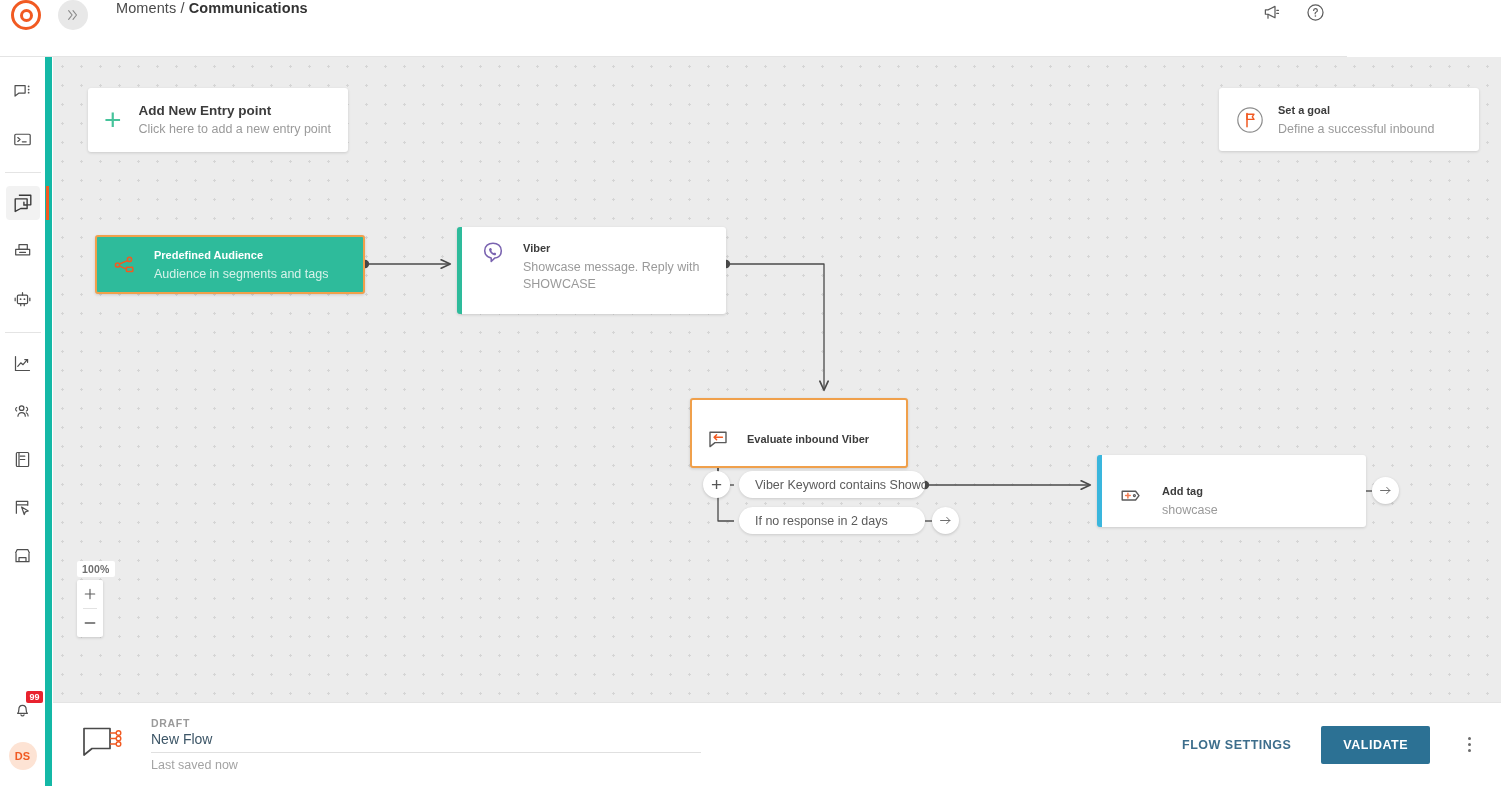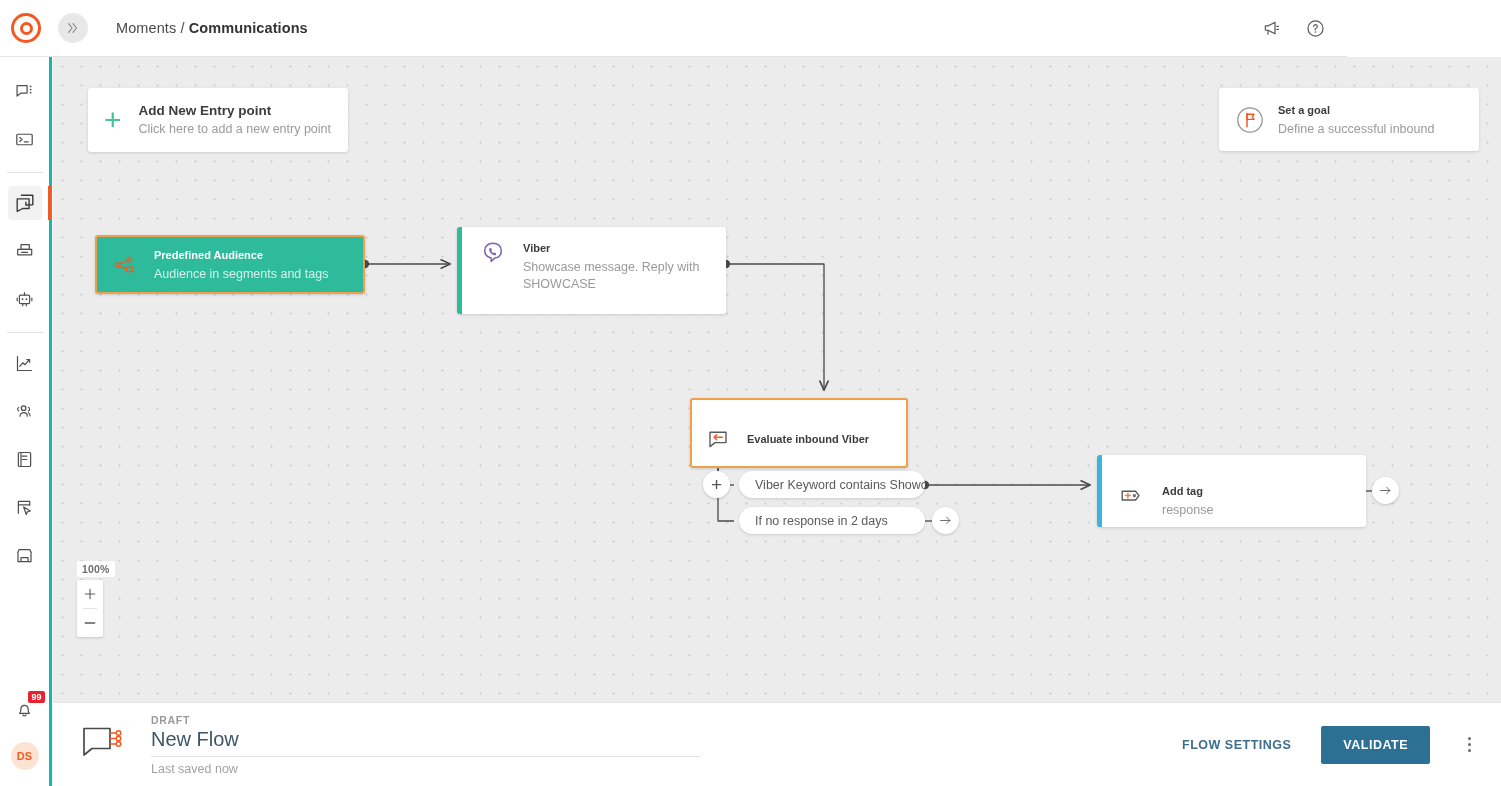--- a/index.html
+++ b/index.html
@@ -8,21 +8,21 @@
     font-family: "Liberation Sans", sans-serif;
     background: #ffffff;
     overflow: hidden;
   }
   #app { position: relative; width: 1501px; height: 786px; }
 
   
   .topbar {
     position: absolute; top: 0; left: 0; width: 1347px; height: 57px;
     background: #fff; border-bottom: 1px solid #e4e4e4;
-    display: flex; align-items: center;
+    display: flex; align-items: flex-start;
   }
   .logo-wrap { width: 52px; display: flex; justify-content: center; align-items: center; }
   .logo {
     width: 30px; height: 30px; border-radius: 50%;
     border: 3px solid #f15a22; display: flex; align-items: center; justify-content: center;
   }
   .logo-inner { width: 13px; height: 13px; border-radius: 50%; border: 3px solid #f15a22; }
   .expand-btn {
     width: 30px; height: 30px; border-radius: 50%; background: #e8e8e8;
     display: flex; align-items: center; justify-content: center;
@@ -34,21 +34,21 @@
   .breadcrumb .crumb-current { font-weight: bold; color: #333; }
   .topbar-right {
     margin-left: auto; display: flex; align-items: center; gap: 20px; padding-right: 20px;
   }
   .icon-btn { width: 24px; height: 24px; color: #5b5b5b; cursor: pointer;
     display: flex; align-items: center; justify-content: center; }
 
   
   .leftnav {
     position: absolute; top: 57px; left: 0; width: 52px; height: 729px;
-    background: #fff; border-right: 3px solid #14b8a6;
+    background: #fff; border-right: 7px solid #14b8a6;
     display: flex; flex-direction: column; align-items: center; padding-top: 10px;
   }
   .nav-item {
     width: 34px; height: 34px; margin: 7px 0; border-radius: 4px;
     display: flex; align-items: center; justify-content: center;
     color: #4f4f4f; cursor: pointer; position: relative;
   }
   .nav-item.active { background: #f2f2f2; }
   .nav-item.active::after {
     content: ""; position: absolute; right: -9px; top: 0px;
@@ -171,21 +171,21 @@
   
   .bottombar {
     position: absolute; left: 53px; top: 702px; width: 1448px; height: 84px;
     background: #fff; border-top: 1px solid #e4e4e4; display: flex; align-items: center;
     padding: 0 22px 0 26px;
   }
   .flow-meta { display: flex; align-items: center; }
   .flow-meta .txt { margin-left: 24px; }
   .flow-status { font-size: 10.5px; font-weight: bold; color: #9a9a9a; letter-spacing: .7px; }
   .flow-name {
-    font-size: 20px; color: #3d5667; border: none; outline: none;
+    font-size: 14px; color: #3d5667; border: none; outline: none;
     border-bottom: 1px solid #e0e0e0; width: 550px; padding: 2px 0 5px;
     background: transparent; font-family: "Liberation Sans", sans-serif;
   }
   .flow-saved { font-size: 12.5px; color: #a3a3a3; margin-top: 5px; }
   .bottom-actions { margin-left: auto; display: flex; align-items: center; gap: 30px; }
   .btn-text {
     background: none; border: none; cursor: pointer;
     font-size: 12.5px; font-weight: bold; color: #3d6e8c; letter-spacing: .5px;
     font-family: "Liberation Sans", sans-serif;
   }
@@ -445,21 +445,21 @@
     <div class="node" id="node-addtag">
       <div class="node-ico">
         <svg width="26" height="26" viewBox="0 0 26 26">
           <path d="M3.2 8.2h13.4l3.4 4.4-3.4 4.4H3.2z" fill="none" stroke="#5a5a5a" stroke-width="1.4" stroke-linejoin="round"></path>
           <path d="M6.6 12.6h4.6M8.9 10.3v4.6" fill="none" stroke="#f37b50" stroke-width="1.5" stroke-linecap="round"></path>
           <circle cx="15.4" cy="12.6" r="1" fill="none" stroke="#5a5a5a" stroke-width="1.2"></circle>
         </svg>
       </div>
       <div class="txt">
         <div class="node-title">Add tag</div>
-        <div class="node-sub">response</div>
+        <div class="node-sub">showcase</div>
       </div>
     </div>
 
     <div class="round-btn" id="btn-plus-branch">
       <span>+</span>
     </div>
     <div class="pill" id="pill-keyword">Viber Keyword contains Showc...</div>
     <div class="pill" id="pill-noresp">If no response in 2 days</div>
 
     <div class="round-btn" id="btn-arrow-noresp">

